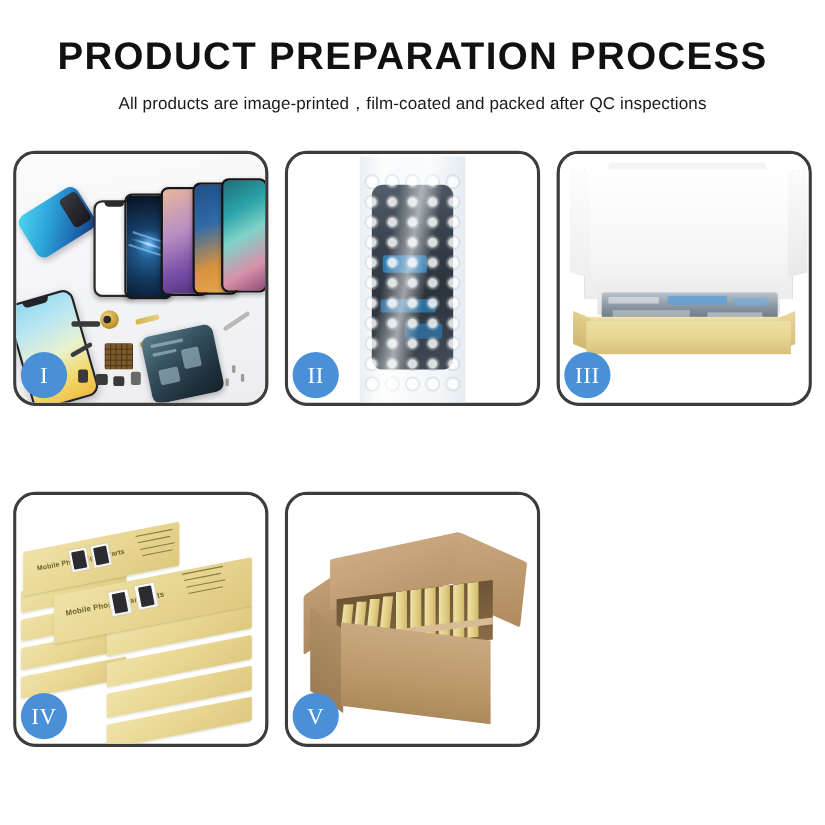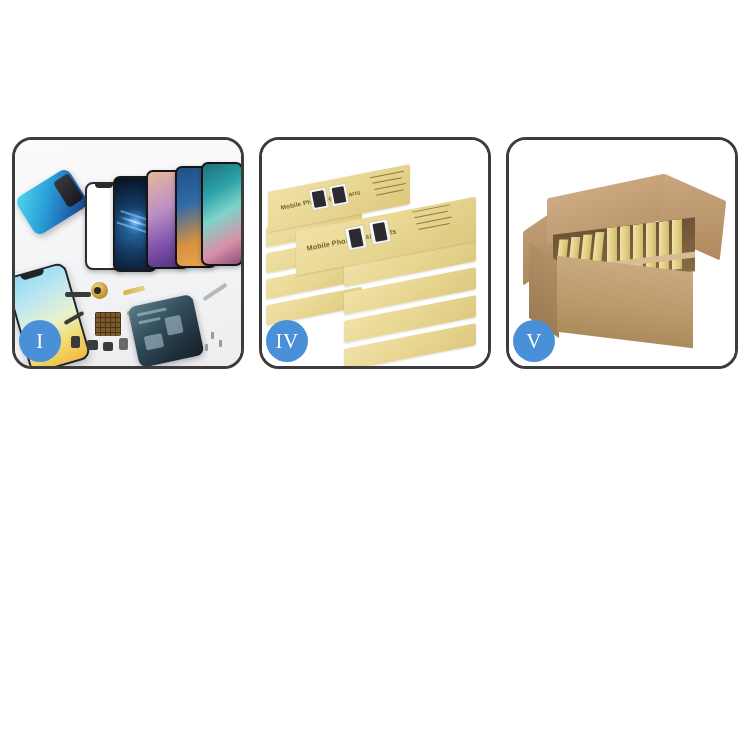--- a/index.html
+++ b/index.html
@@ -196,20 +196,22 @@
     background:linear-gradient(180deg,#b99a70 0%,#aa8a61 55%,#9d7d55 100%);transform:skewY(-20deg);}
   .s-seam{position:absolute;left:54px;top:92px;width:12px;height:16px;background:rgba(140,115,84,.55);transform:skewY(21deg);}
   .s-seam2{position:absolute;left:58px;top:154px;width:12px;height:16px;background:rgba(140,115,84,.5);transform:skewY(21deg);}
   .s-shadow{position:absolute;left:32px;top:26px;width:170px;height:30px;
     background:linear-gradient(180deg,rgba(235,238,241,.95),rgba(248,249,250,0));transform:skewY(-20deg);}
 </style>
 </head>
 <body>
 
 <div class="header">
+  <h1 class="title">PRODUCT PREPARATION PROCESS</h1>
+  <p class="subtitle">All products are image-printed，film-coated and packed after QC inspections</p>
 </div>
 
 <div class="grid">
 
   <div class="panel">
     <div class="panel-inner p1">
       <div class="ph-tilt"></div>
       <div class="ph ph-a"></div>
       <div class="ph ph-b"></div>
       <div class="ph ph-c"></div>
@@ -234,21 +236,53 @@
         <i style="left:10px;top:32px;width:18px;height:14px;border-radius:2px;"></i>
       </div>
       <div class="screw" style="left:196px;top:192px;"></div>
       <div class="screw" style="left:204px;top:200px;"></div>
       <div class="screw" style="left:190px;top:204px;"></div>
       <div class="pt" style="left:186px;top:150px;width:28px;height:4px;background:#b8b8b8;transform:rotate(-34deg);"></div>
     </div>
     <div class="badge">I</div>
   </div>
 
-
+  <div class="panel">
+    <div class="panel-inner p2">
+      <div class="bw-sheet"></div>
+      <div class="phone-in">
+        <b style="left:10px;top:64px;width:40px;height:16px;opacity:.85;"></b>
+        <b style="left:8px;top:104px;width:50px;height:12px;opacity:.7;"></b>
+        <b style="left:30px;top:126px;width:34px;height:14px;opacity:.6;"></b>
+      </div>
+      <div class="bubbles"></div>
+      <div class="bw-shine"></div>
+    </div>
+    <div class="badge">II</div>
+  </div>
+
+  <div class="panel">
+    <div class="panel-inner p3">
+      <div class="m-lip"></div>
+      <div class="m-lid"></div>
+      <div class="m-inner"></div>
+      <div class="m-content">
+        <i style="position:absolute;left:6px;top:4px;width:46px;height:6px;background:rgba(255,255,255,.45);"></i>
+        <i style="position:absolute;left:60px;top:3px;width:54px;height:8px;background:rgba(90,160,215,.75);"></i>
+        <i style="position:absolute;left:10px;top:16px;width:70px;height:6px;background:rgba(255,255,255,.35);"></i>
+        <i style="position:absolute;left:96px;top:18px;width:50px;height:6px;background:rgba(255,255,255,.4);"></i>
+        <i style="position:absolute;left:120px;top:5px;width:30px;height:7px;background:rgba(110,175,225,.6);"></i>
+      </div>
+      <div class="m-rim"></div>
+      <div class="m-left"></div>
+      <div class="m-right"></div>
+      <div class="m-front"></div>
+    </div>
+    <div class="badge">III</div>
+  </div>
 
   <div class="panel">
     <div class="panel-inner p4">
       <div class="stack">
 
         <div class="ybox" style="left:0px;top:62px;width:96px;height:20px;">
             <div class="top"></div>
           </div>
         <div class="ybox" style="left:0px;top:88px;width:96px;height:20px;">
             <div class="top"></div>

